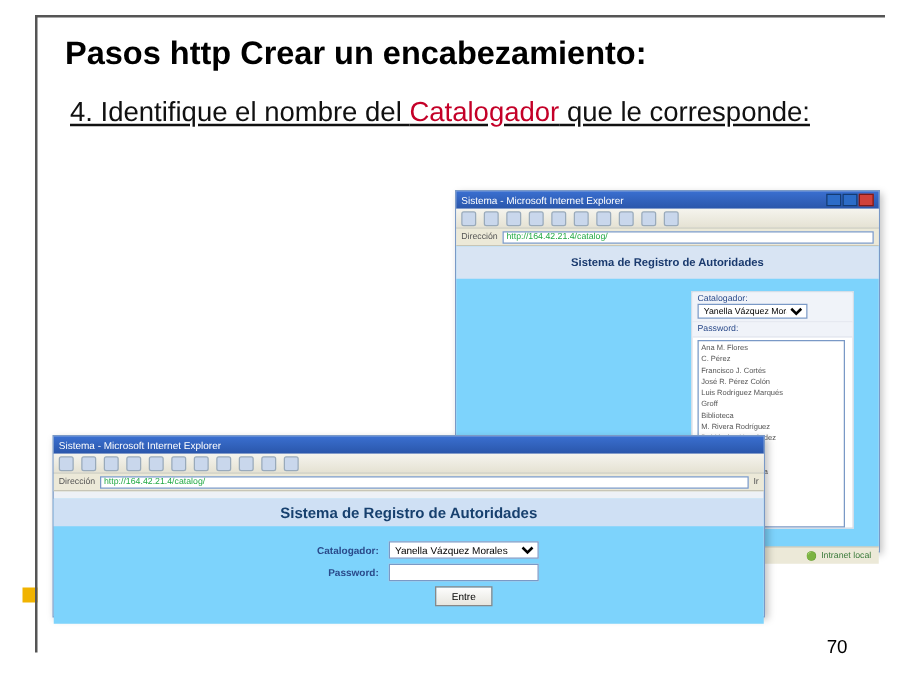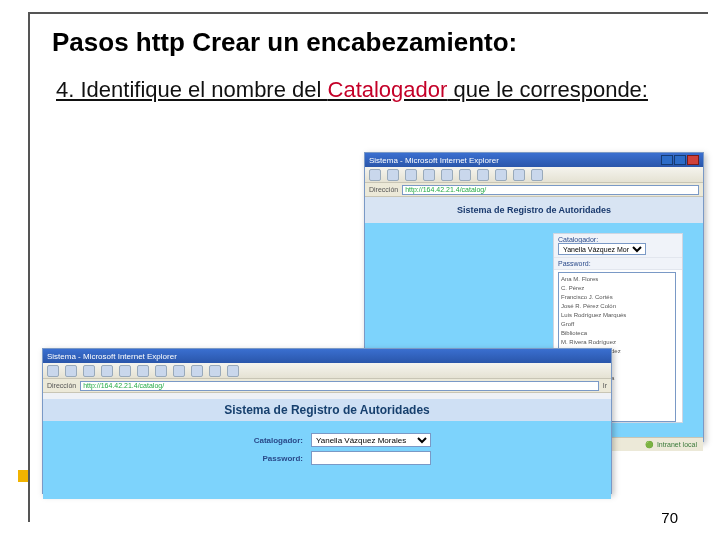--- a/index.html
+++ b/index.html
@@ -148,17 +148,21 @@
       <div class="row">
         <span class="lbl">Catalogador:</span>
         <select>
           <option>Yanella Vázquez Morales</option>
         </select>
       </div>
       <div class="row">
         <span class="lbl">Password:</span>
         <input type="password" style="">
       </div>
+      <div class="row">
+        <span class="lbl"></span>
+        <button class="btn">Entre</button>
+      </div>
     </div>
   </div>
 </div>
 
 <div class="page-num">70</div>
 
 </body></html>

